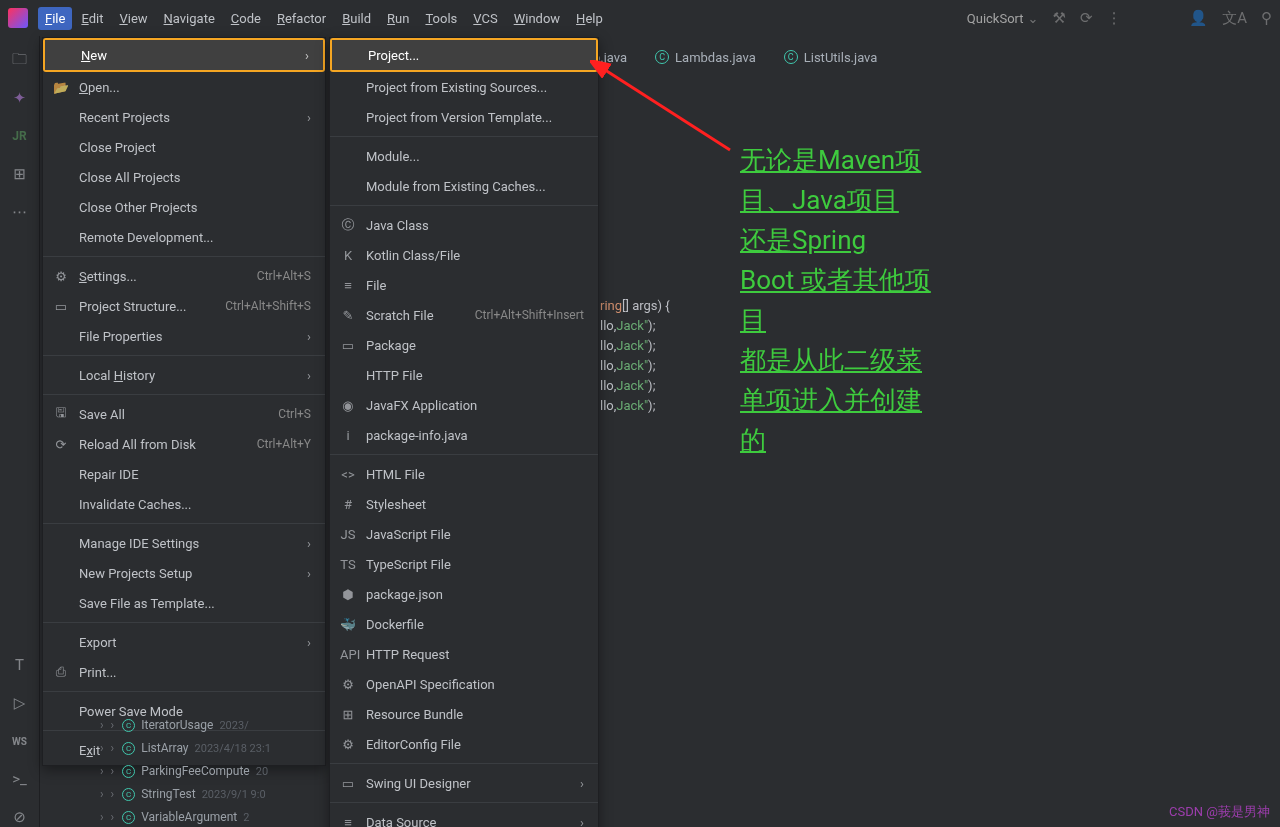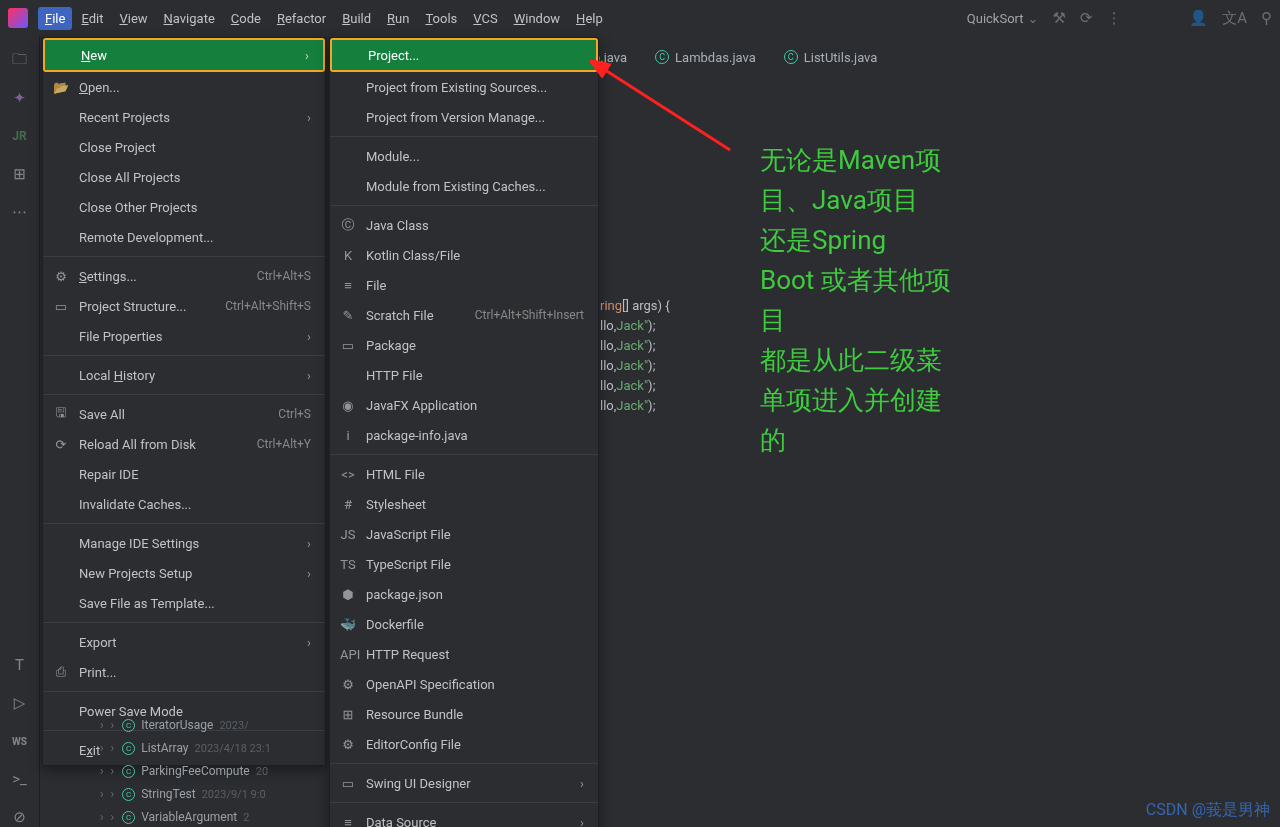--- a/index.html
+++ b/index.html
@@ -17,35 +17,35 @@
 .left-tool .ic { width: 20px; height: 20px; opacity: .6; display:flex; align-items:center; justify-content:center; font-size:15px; }
 .tabs { position: absolute; left: 320px; top: 40px; height: 34px; display: flex; align-items: center; gap: 0; }
 .tab { padding: 0 14px; height: 34px; display: flex; align-items: center; gap: 6px; color: #a8afb8; }
 .tab-c { width: 14px; height: 14px; border: 1.5px solid #40c8ae; border-radius: 50%; display:flex; align-items:center; justify-content:center; font-size:9px; color:#40c8ae; }
 .code-bg { position: absolute; left: 340px; top: 80px; right: 0; bottom: 0; color: #6f737a; font-family: "JetBrains Mono", Consolas, monospace; font-size: 13px; line-height: 20px; }
 .code-line { white-space: pre; }
 .kw { color: #cf8e6d; } .str { color: #6aab73; } .pnc { color: #bcbec4; }
 .menu1 { position: absolute; left: 42px; top: 37px; width: 284px; background: #2b2d30; border: 1px solid #1e1f22; box-shadow: 0 4px 12px rgba(0,0,0,.4); }
 .menu1 .hl { border: 2.5px solid #f5a623; border-radius: 3px; }
 .menu-item { height: 30px; padding: 0 14px 0 36px; display: flex; align-items: center; position: relative; }
-.menu-item.hover { background: #15803d; color: #fff; }
+.menu-item.hover { background: #404040; color: #fff; }
 .menu-item .mi-icon { position: absolute; left: 10px; width: 16px; text-align:center; opacity:.7; font-size:13px; }
 .menu-item .sc { margin-left: auto; color: #888; font-size: 12px; }
 .menu-item .arrow { margin-left: auto; opacity: .7; }
 .sep { height: 1px; background: #3a3d41; margin: 4px 0; }
 .menu2 { position: absolute; left: 329px; top: 37px; width: 270px; background: #2b2d30; border: 1px solid #1e1f22; box-shadow: 0 4px 12px rgba(0,0,0,.4); }
 .menu2 .hl2 { border: 2.5px solid #f5a623; border-radius: 3px; }
-.annot { position: absolute; left: 760px; top: 140px; width: 260px; color: #3ecb3e; font-size: 26px; line-height: 40px; font-family: "Microsoft YaHei", sans-serif; }
+.annot { position: absolute; left: 740px; top: 140px; width: 260px; color: #3ecb3e; font-size: 26px; line-height: 40px; font-family: "Microsoft YaHei", sans-serif; text-decoration: underline; }
 .arrow-red { position: absolute; left: 590px; top: 60px; }
 .project-tree { position: absolute; left: 100px; top: 714px; font-size: 12px; color: #9aa0a7; line-height: 23px; }
 .project-tree .row { display:flex; align-items:center; gap:6px; }
 .project-tree .ci { width:13px; height:13px; border:1.5px solid #40c8ae; border-radius:50%; display:inline-flex; align-items:center; justify-content:center; font-size:8px; color:#40c8ae; }
 .project-tree .date { color: #5a5f66; font-size: 11px; }
 .project-tree .carets { color:#6a6d73; letter-spacing:2px; }
-.watermark { position: absolute; right: 10px; bottom: 6px; color: #3b82f6; font-size: 16px; opacity:.65; }
+.watermark { position: absolute; right: 10px; bottom: 6px; color: #d946ef; font-size: 13px; opacity:.65; }
 </style>
 </head>
 <body>
 
 <div class="topbar">
   <div class="app-icon"></div>
   <div class="menubar" id="menubar">
       <span class="active"><u>F</u>ile</span>
       <span><u>E</u>dit</span>
       <span><u>V</u>iew</span>
@@ -213,21 +213,21 @@
 <div class="menu2" id="menu2">
     <div class="hl2">
       <div class="menu-item hover">
         <span>Project...</span>
       </div>
     </div>
     <div class="menu-item">
       <span>Project from Existing Sources...</span>
     </div>
     <div class="menu-item">
-      <span>Project from Version Manage...</span>
+      <span>Project from Version Template...</span>
     </div>
     <div class="sep"></div>
     <div class="menu-item">
       <span>Module...</span>
     </div>
     <div class="menu-item">
       <span>Module from Existing Caches...</span>
     </div>
     <div class="sep"></div>
     <div class="menu-item">

